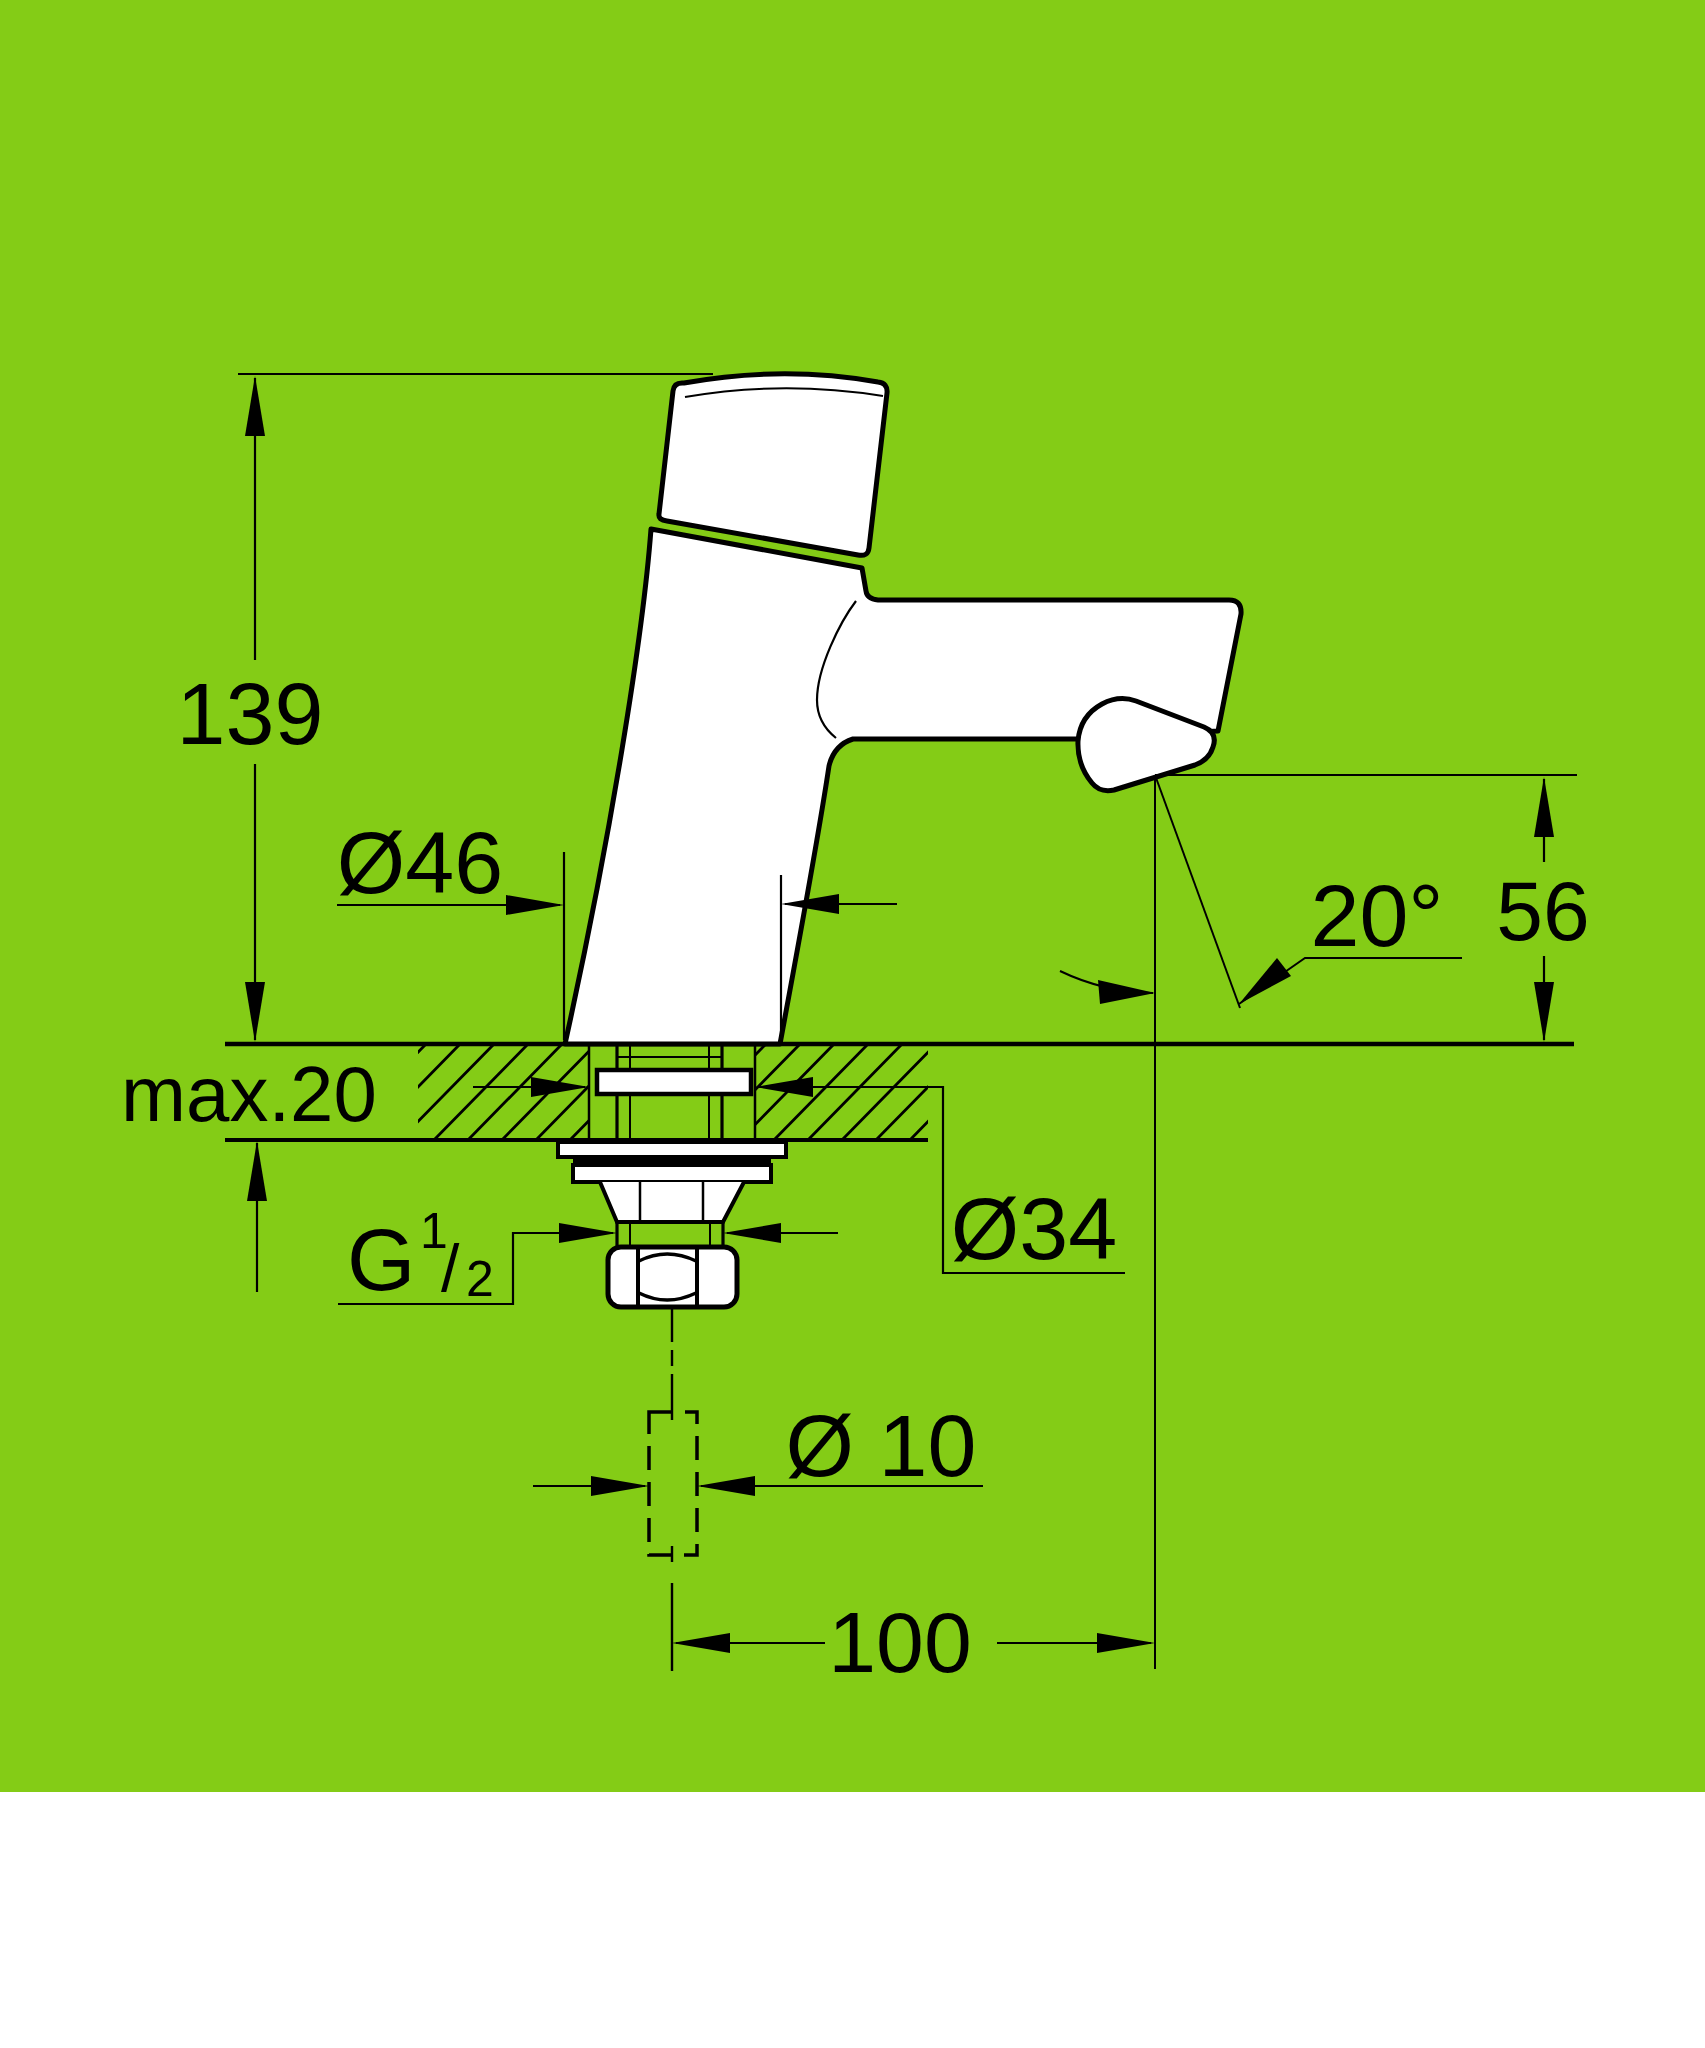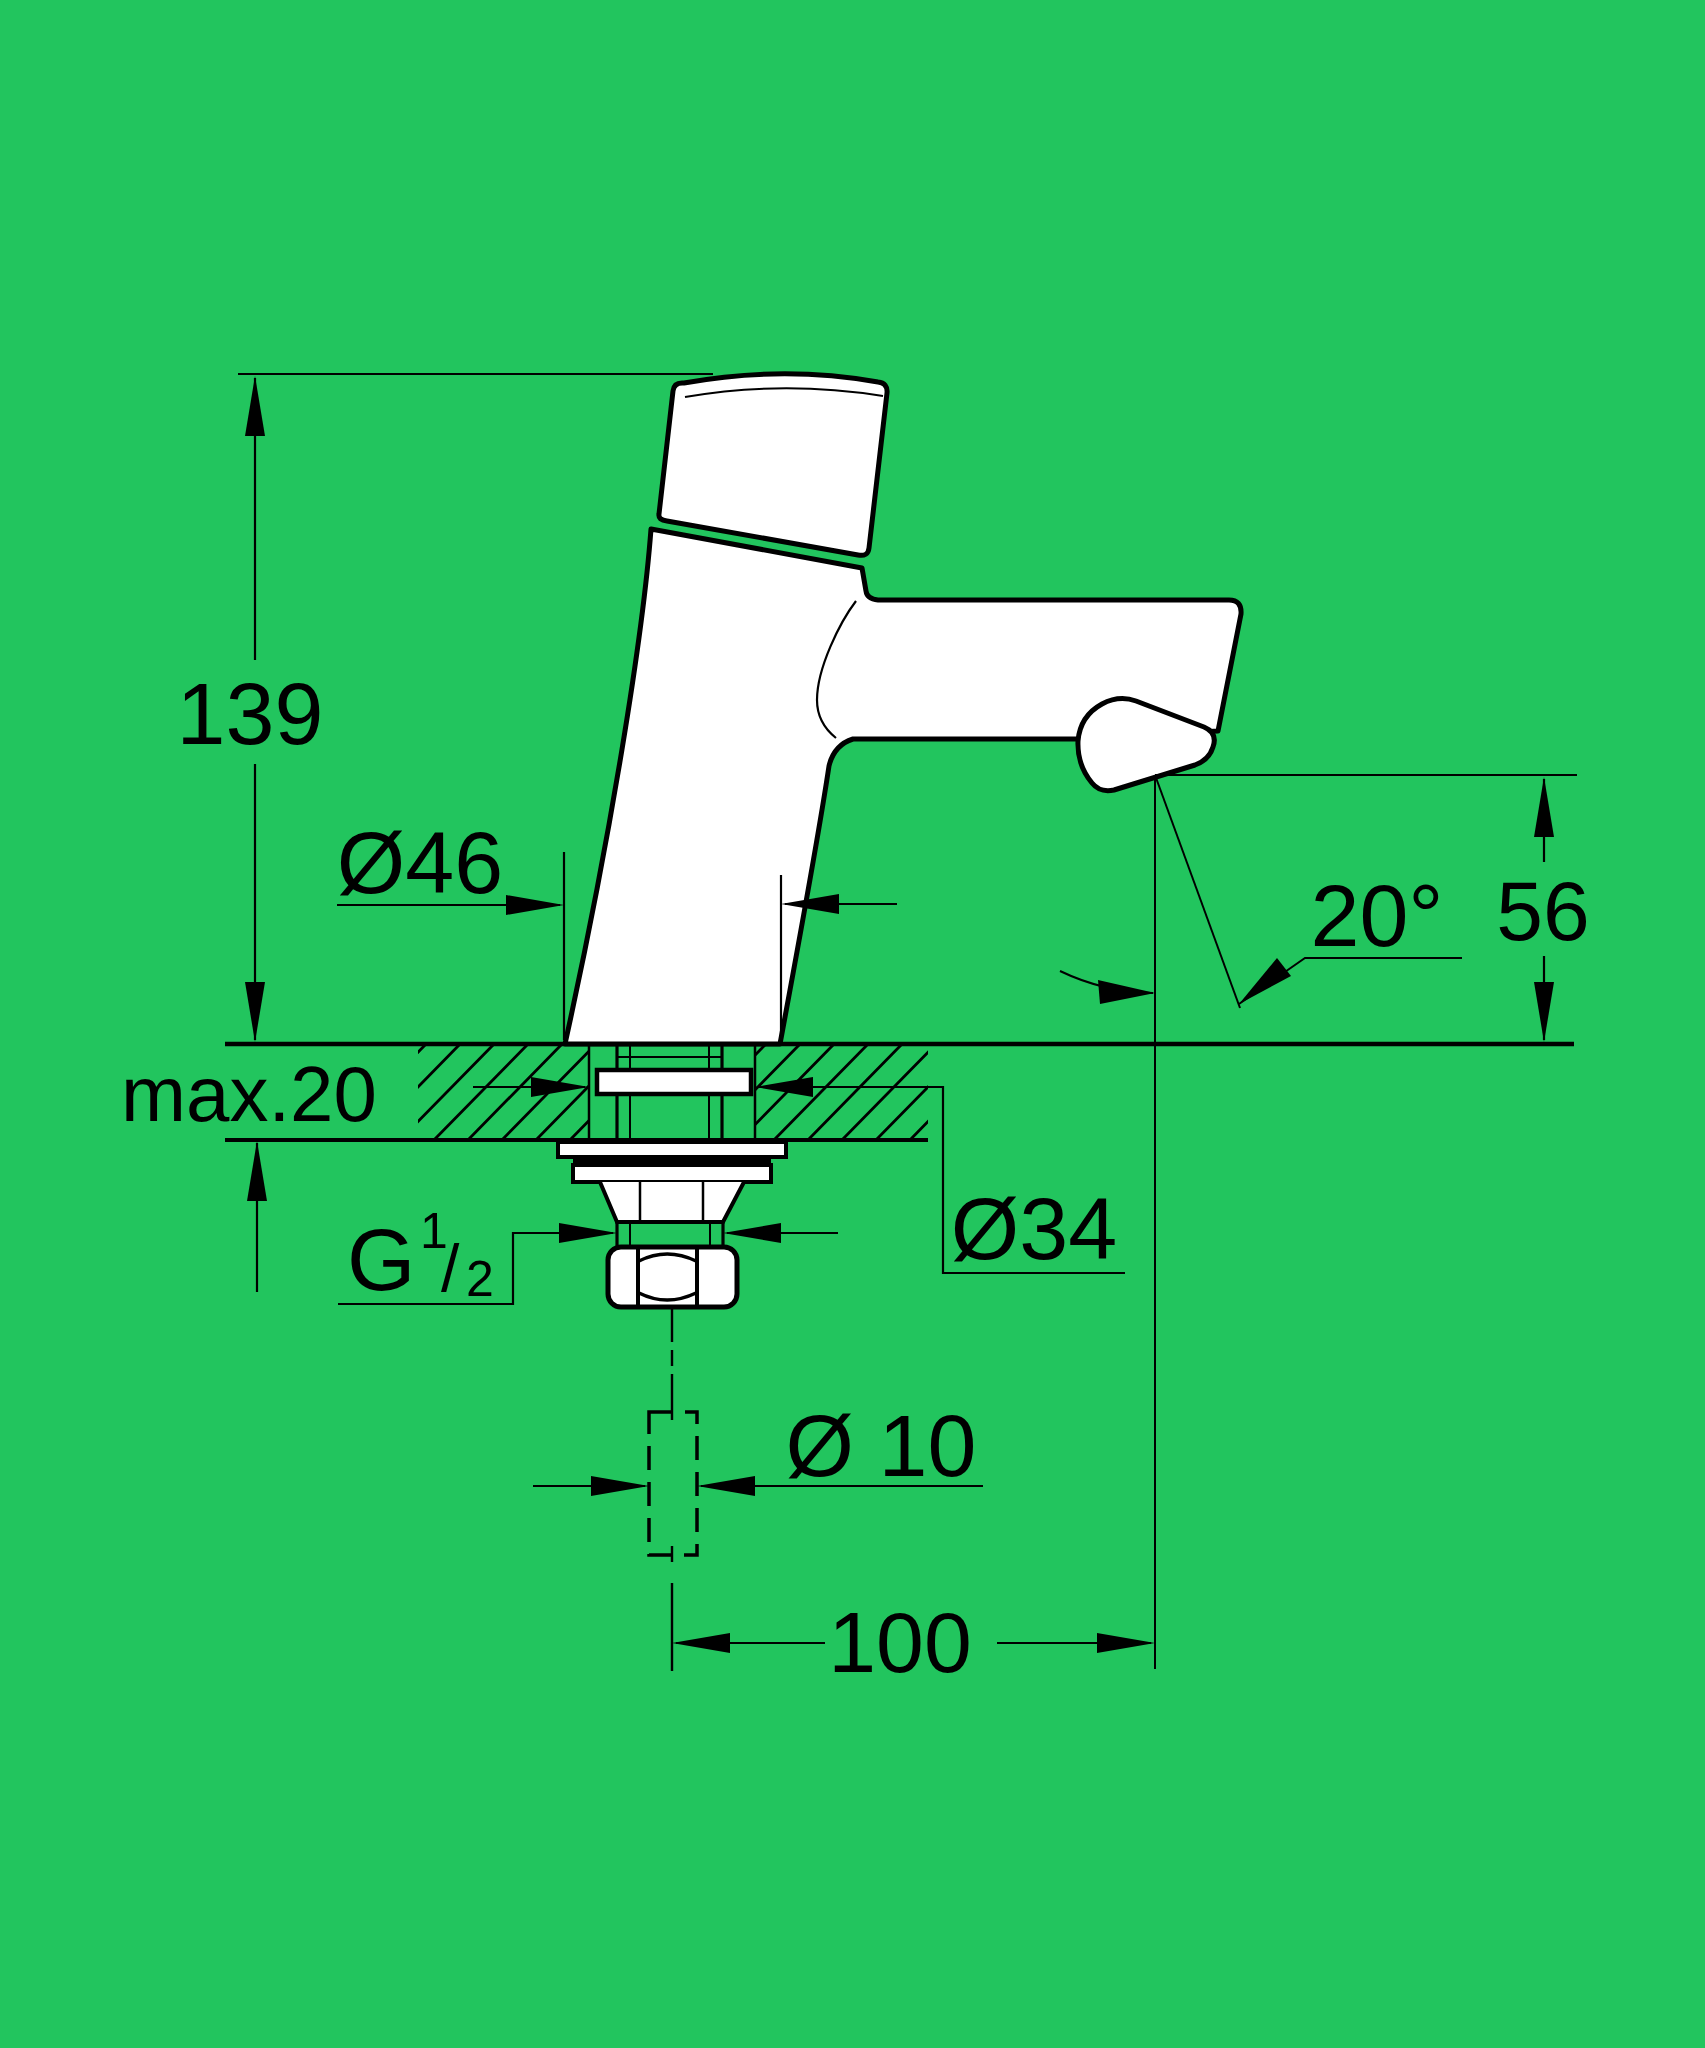--- a/index.html
+++ b/index.html
@@ -1,16 +1,16 @@
 <!DOCTYPE html>
 <html><head>
 <meta charset="utf-8">
 <style>
   html,body{margin:0;padding:0;background:#fff;}
-  .page{position:relative;width:1705px;height:2048px;background:#22c55e;overflow:hidden;}
+  .page{position:relative;width:1705px;height:1792px;background:#84cc16;overflow:hidden;}
   svg{display:block;}
   text{font-family:"Liberation Sans", sans-serif; fill:#000;}
   .t88{font-size:88px;} .t86{font-size:86px;} .t84{font-size:84px;}
   .t78{font-size:78px;} .t66{font-size:66px;} .t50{font-size:50px;}
   .mid{text-anchor:middle;}
   .ln{stroke:#000;fill:none;}
   .w5{stroke-width:5;stroke-linejoin:round;stroke-linecap:round;}
   .w45{stroke-width:4.5;} .w4{stroke-width:4;} .w35{stroke-width:3.5;}
   .w32{stroke-width:3.2;} .w28{stroke-width:2.8;} .w25{stroke-width:2.5;}
   .w24{stroke-width:2.4;} .w22{stroke-width:2.2;} .w2{stroke-width:2;}

